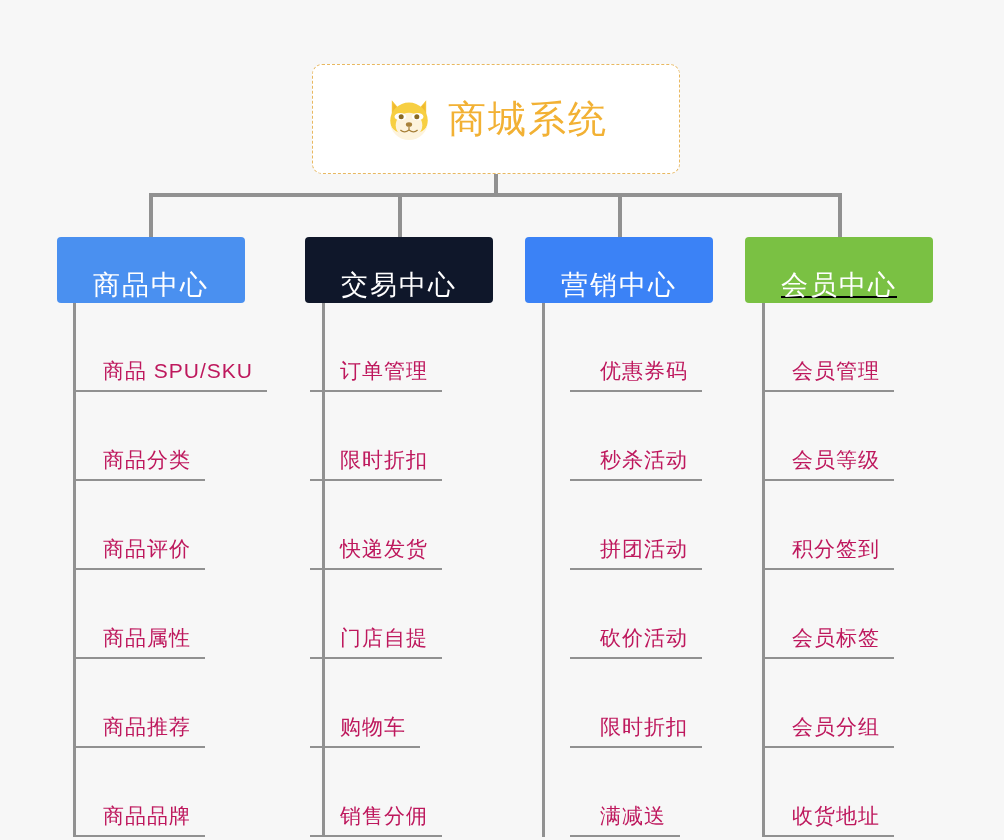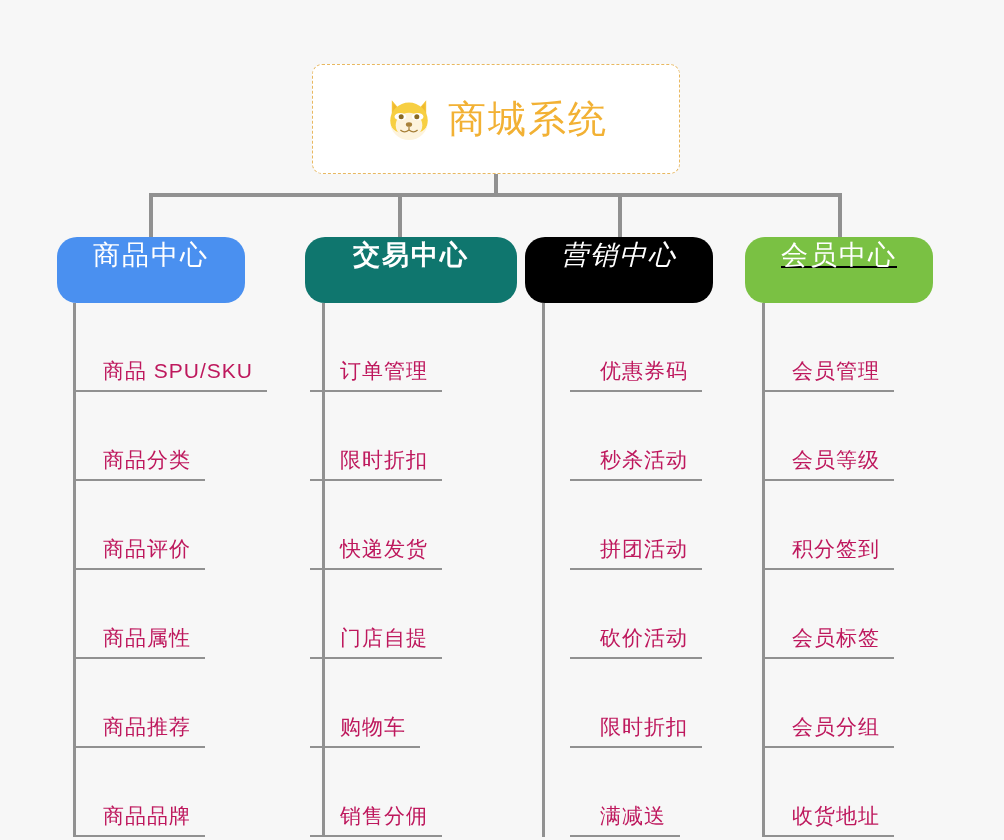--- a/index.html
+++ b/index.html
@@ -77,23 +77,23 @@
   }
 
   
   .column {
     position: absolute;
     top: 206px;
   }
 
   .cat-box {
     height: 66px;
-    border-radius: 20px;
+    border-radius: 4px;
     display: flex;
-    align-items: flex-start;
+    align-items: flex-end;
     justify-content: center;
     color: #ffffff;
     font-size: 27px;
     letter-spacing: 2px;
     white-space: nowrap;
   }
 
   
   .spine {
     position: absolute;
@@ -178,21 +178,21 @@
           </div>
           <div class="leaf">
             <span class="leaf-label">商品推荐</span>
           </div>
           <div class="leaf">
             <span class="leaf-label">商品品牌</span>
           </div>
         </div>
       </div>
       <div class="column" style="left: 305px; width: 188px;">
-        <div class="cat-box" style="width: 212px; background: #0f766e; font-weight: bold;">
+        <div class="cat-box" style="width: 188px; background: #0f172a;">
           <span>交易中心</span>
         </div>
         <div class="spine" style="left: 17px; height: 534px;"></div>
         <div class="leaf-list" style="left: 5px;">
           <div class="leaf">
             <span class="leaf-label">订单管理</span>
           </div>
           <div class="leaf">
             <span class="leaf-label">限时折扣</span>
           </div>
@@ -204,21 +204,21 @@
           </div>
           <div class="leaf">
             <span class="leaf-label">购物车</span>
           </div>
           <div class="leaf">
             <span class="leaf-label">销售分佣</span>
           </div>
         </div>
       </div>
       <div class="column" style="left: 525px; width: 188px;">
-        <div class="cat-box" style="width: 188px; background: #000000; font-style: italic;">
+        <div class="cat-box" style="width: 188px; background: #3b82f6;">
           <span>营销中心</span>
         </div>
         <div class="spine" style="left: 17px; height: 534px;"></div>
         <div class="leaf-list" style="left: 17px; padding-left: 28px;">
           <div class="leaf">
             <span class="leaf-label">优惠券码</span>
           </div>
           <div class="leaf">
             <span class="leaf-label">秒杀活动</span>
           </div>

